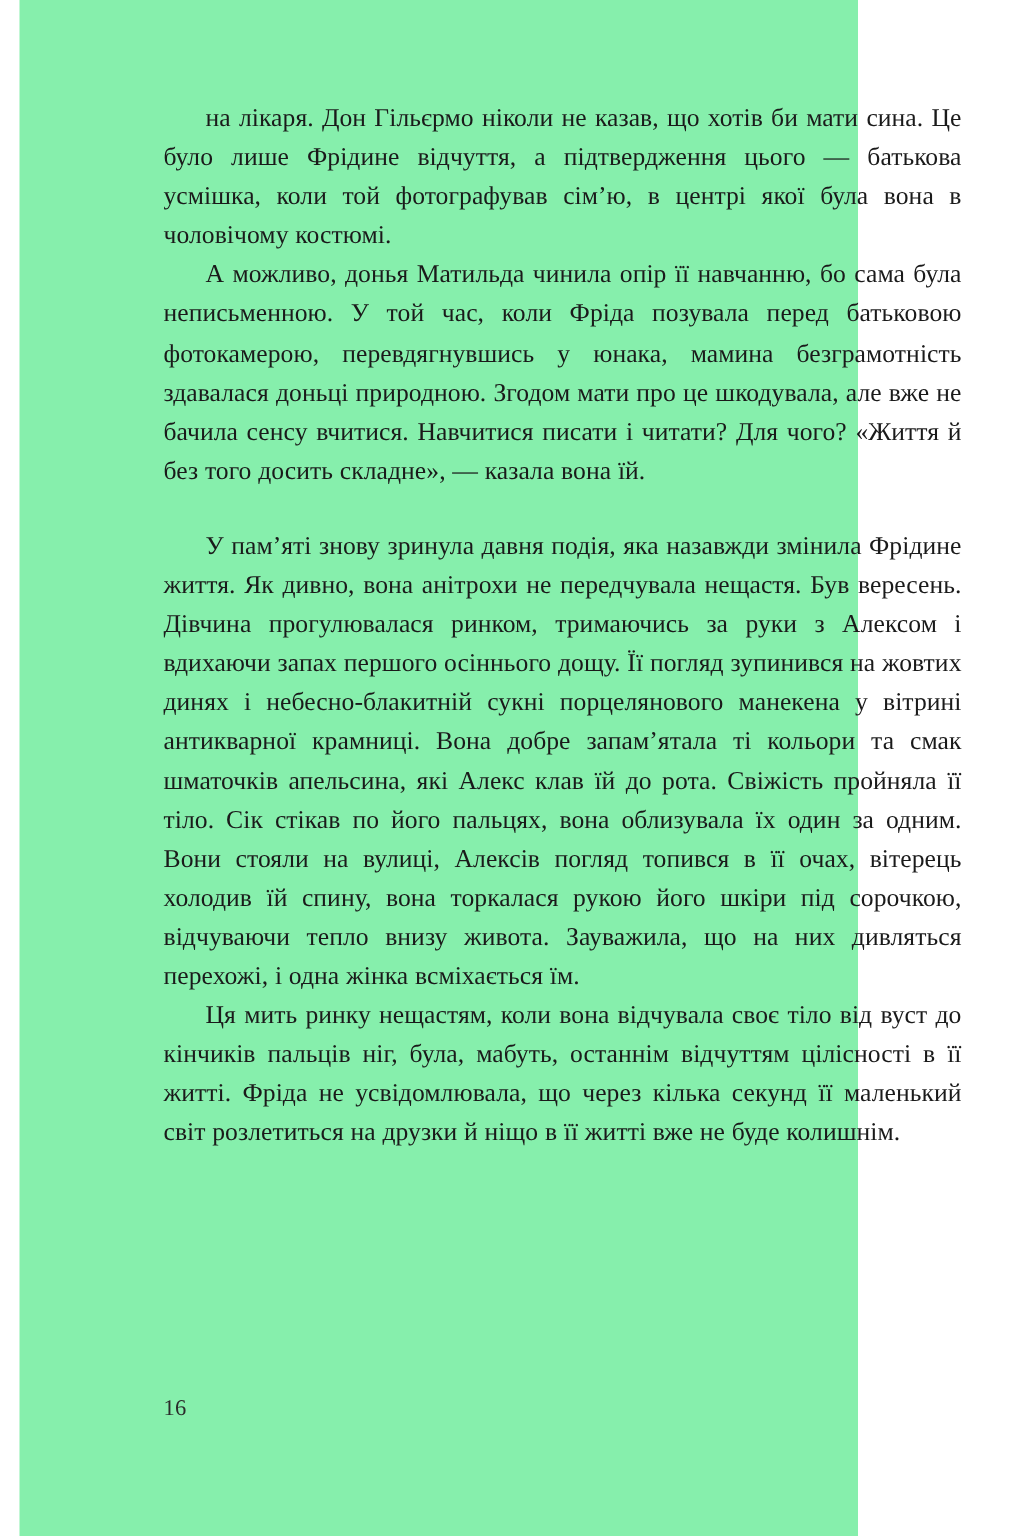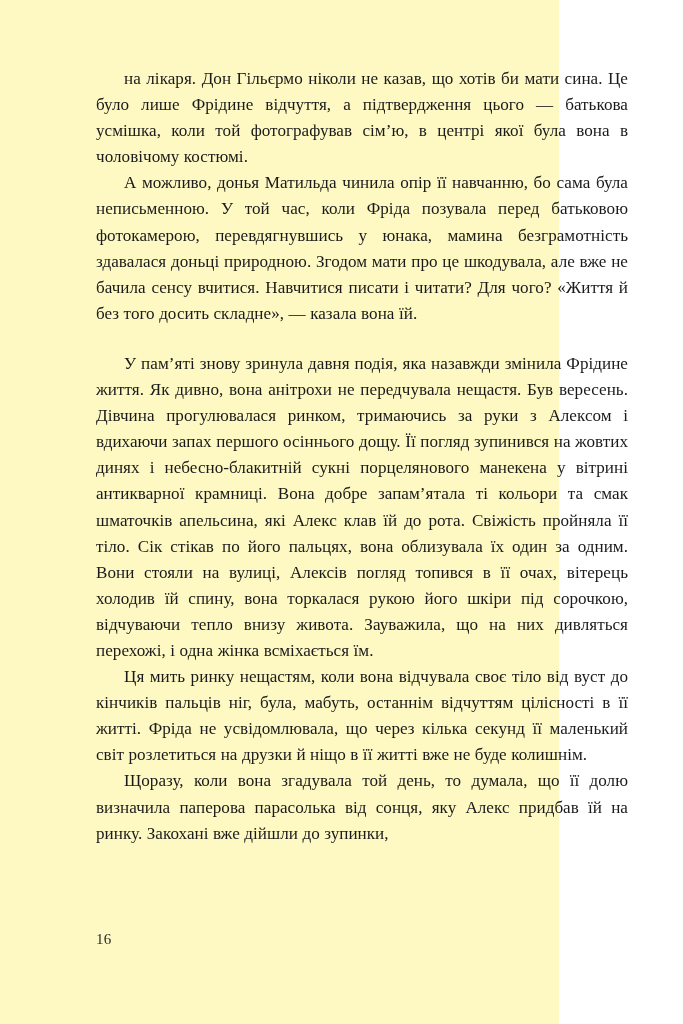--- a/index.html
+++ b/index.html
@@ -11,25 +11,25 @@
     height: 1024px;
     background: #ffffff;
     font-family: "Liberation Serif", "DejaVu Serif", serif;
     color: #1a1a1a;
     overflow: hidden;
     position: relative;
   }
 
   .page {
     position: absolute;
-    left: 0;
+    left: 13px;
     top: 0;
     width: 559px;
     height: 1024px;
-    background: #fef9c3;
+    background: #86efac;
   }
 
   .text-block {
     position: absolute;
     left: 96px;
     top: 66px;
     width: 532px;
   }
 
   .para {
@@ -63,18 +63,17 @@
 </head>
 <body>
 
 <div class="page">
 
   <div class="text-block">
     <p class="para">на лікаря. Дон Гільєрмо ніколи не казав, що хотів би мати сина. Це було лише Фрідине відчуття, а підтвердження цього — батькова усмішка, коли той фотографував сім’ю, в центрі якої була вона в чоловічому костюмі.</p>
     <p class="para">А можливо, донья Матильда чинила опір її навчанню, бо сама була неписьменною. У той час, коли Фріда позувала перед батьковою фотокамерою, перевдягнувшись у юнака, мамина безграмотність здавалася доньці природною. Згодом мати про це шкодувала, але вже не бачила сенсу вчитися. Навчитися писати і читати? Для чого? «Життя й без того досить складне», — казала вона їй.</p>
     <p class="para spaced-before">У пам’яті знову зринула давня подія, яка назавжди змінила Фрідине життя. Як дивно, вона анітрохи не передчувала нещастя. Був вересень. Дівчина прогулювалася ринком, тримаючись за руки з Алексом і вдихаючи запах першого осіннього дощу. Її погляд зупинився на жовтих динях і небесно-блакитній сукні порцелянового манекена у вітрині антикварної крамниці. Вона добре запам’ятала ті кольори та смак шматочків апельсина, які Алекс клав їй до рота. Свіжість пройняла її тіло. Сік стікав по його пальцях, вона облизувала їх один за одним. Вони стояли на вулиці, Алексів погляд топився в її очах, вітерець холодив їй спину, вона торкалася рукою його шкіри під сорочкою, відчуваючи тепло внизу живота. Зауважила, що на них дивляться перехожі, і одна жінка всміхається їм.</p>
     <p class="para">Ця мить ринку нещастям, коли вона відчувала своє тіло від вуст до кінчиків пальців ніг, була, мабуть, останнім відчуттям цілісності в її житті. Фріда не усвідомлювала, що через кілька секунд її маленький світ розлетиться на друзки й ніщо в її житті вже не буде колишнім.</p>
-    <p class="para">Щоразу, коли вона згадувала той день, то думала, що її долю визначила паперова парасолька від сонця, яку Алекс придбав їй на ринку. Закохані вже дійшли до зупинки,</p>
   </div>
 
   <div class="page-number">16</div>
 
 </div>
 
 </body></html>

